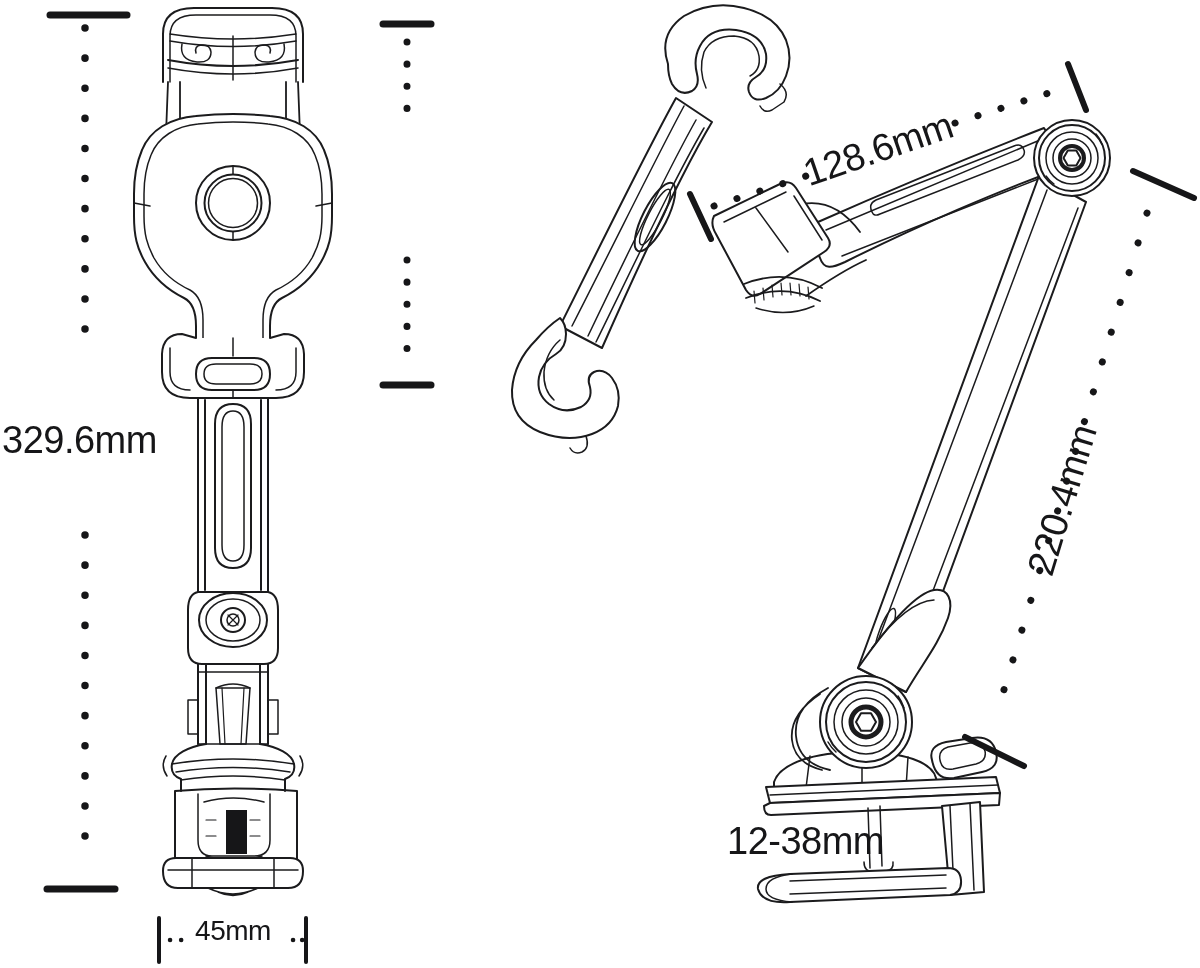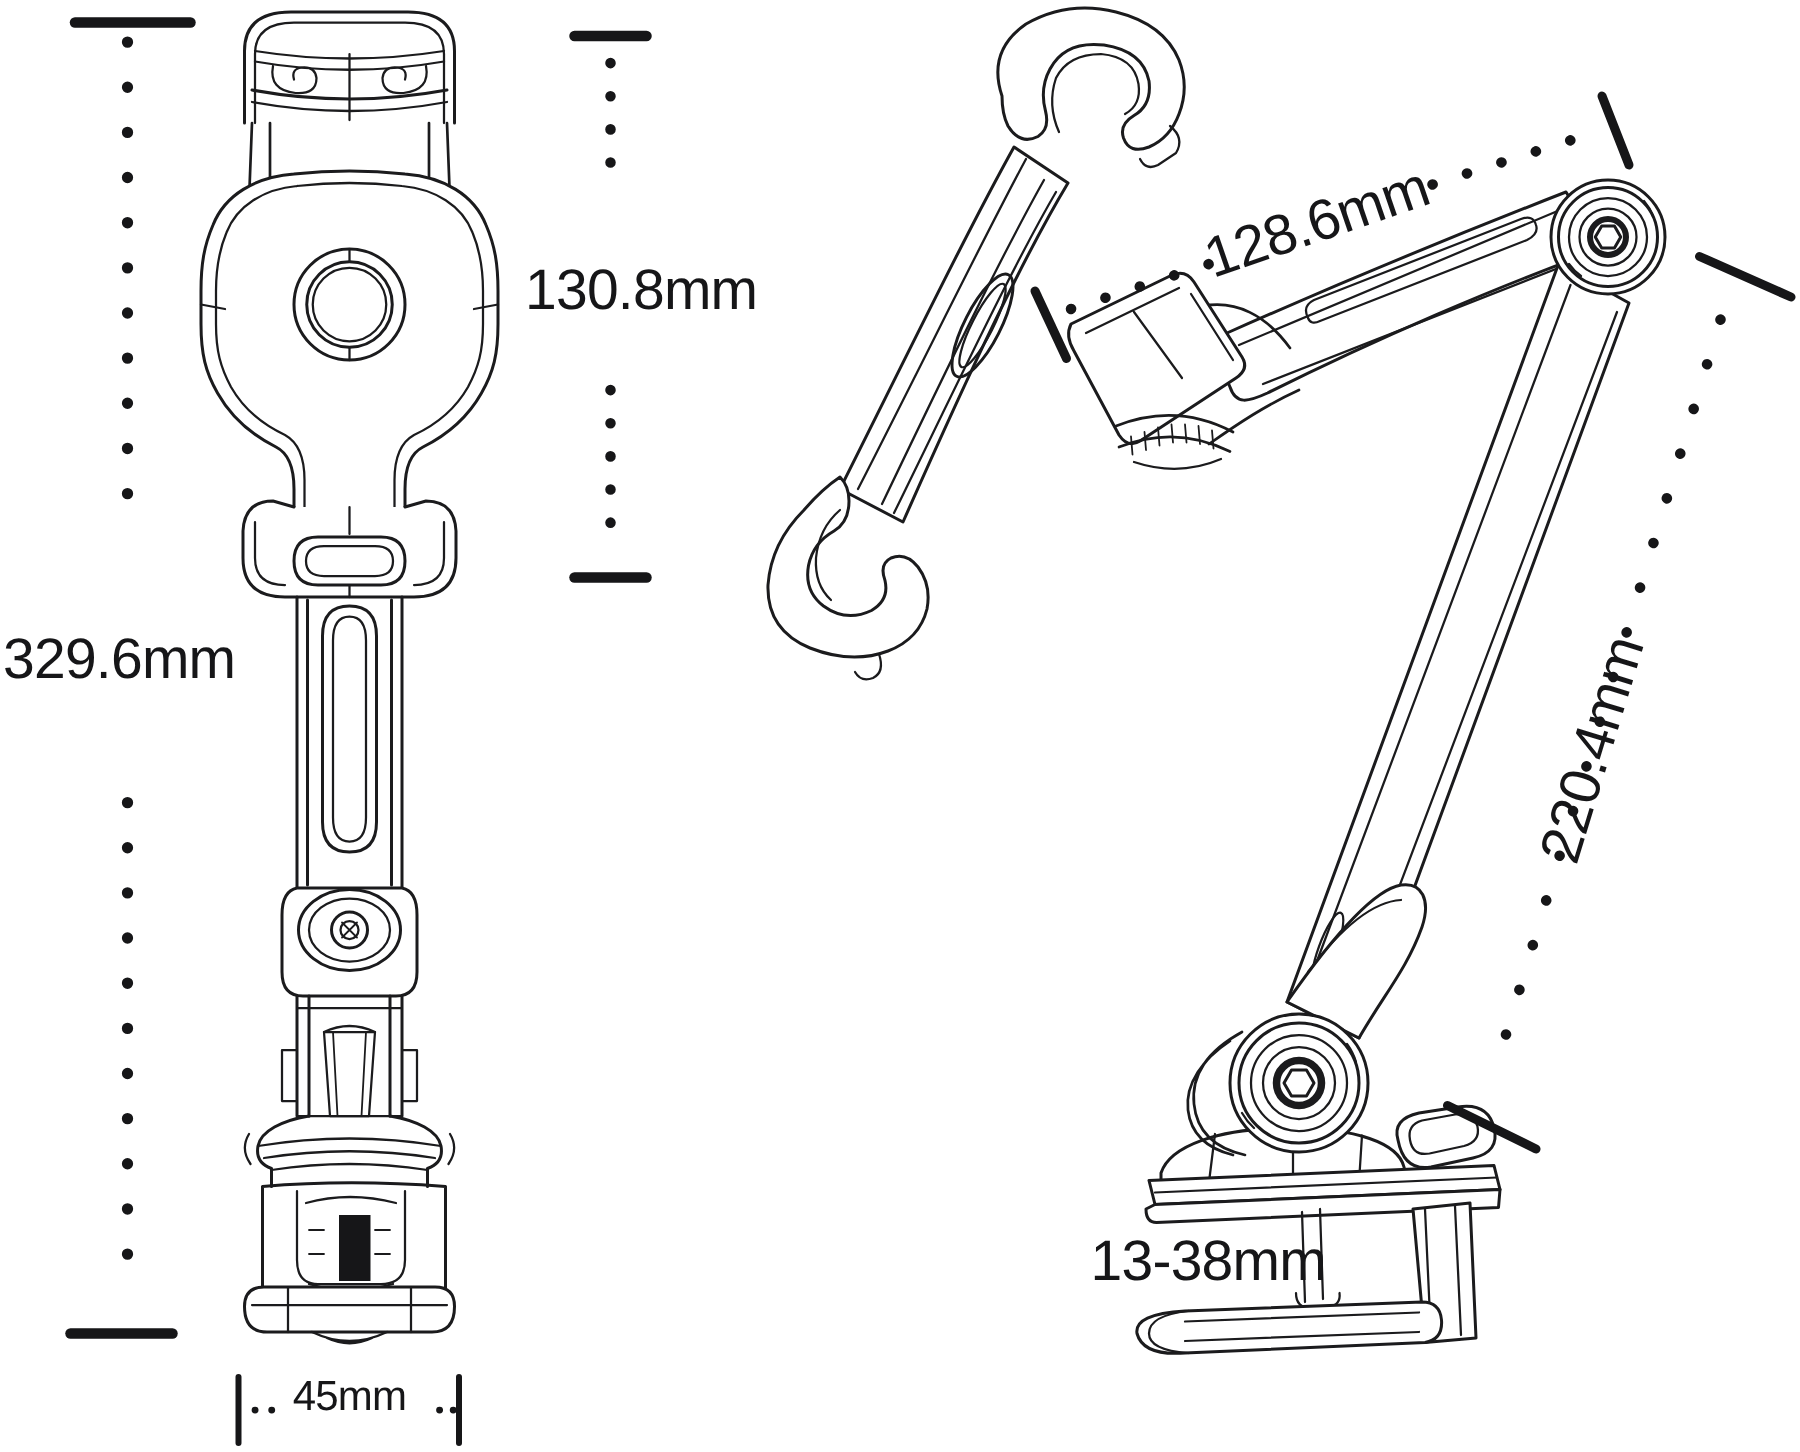--- a/index.html
+++ b/index.html
@@ -231,23 +231,22 @@
     <g>
       <path d="M1133,171 L1194,198" stroke-width="6"></path>
       <path d="M1147,213 L997,713" stroke-width="7" stroke-dasharray="0.1 31"></path>
       <path d="M965,737 L1024,766" stroke-width="6"></path>
     </g>
   </g>
 </svg>
 
 <div class="dim-label" style="left:2px; top:421px;">329.6mm</div>
 
-<div class="dim-label" style="left:350px; top:175px;">130.8mm</div>
 
 <div class="dim-label rot" style="left:793px; top:130px; width:170px; transform:rotate(-19deg);">128.6mm</div>
 
 <div class="dim-label rot" style="left:977px; top:481px; width:170px; transform:rotate(-73deg);">220.4mm</div>
 
-<div class="dim-label" style="left:727px; top:822px;">13-38mm</div>
+<div class="dim-label" style="left:727px; top:822px;">12-38mm</div>
 
 <div class="dim-label rot" style="left:180px; top:917px; width:106px; font-size:28px;">45mm</div>
 
 </div>
 
 </body></html>

